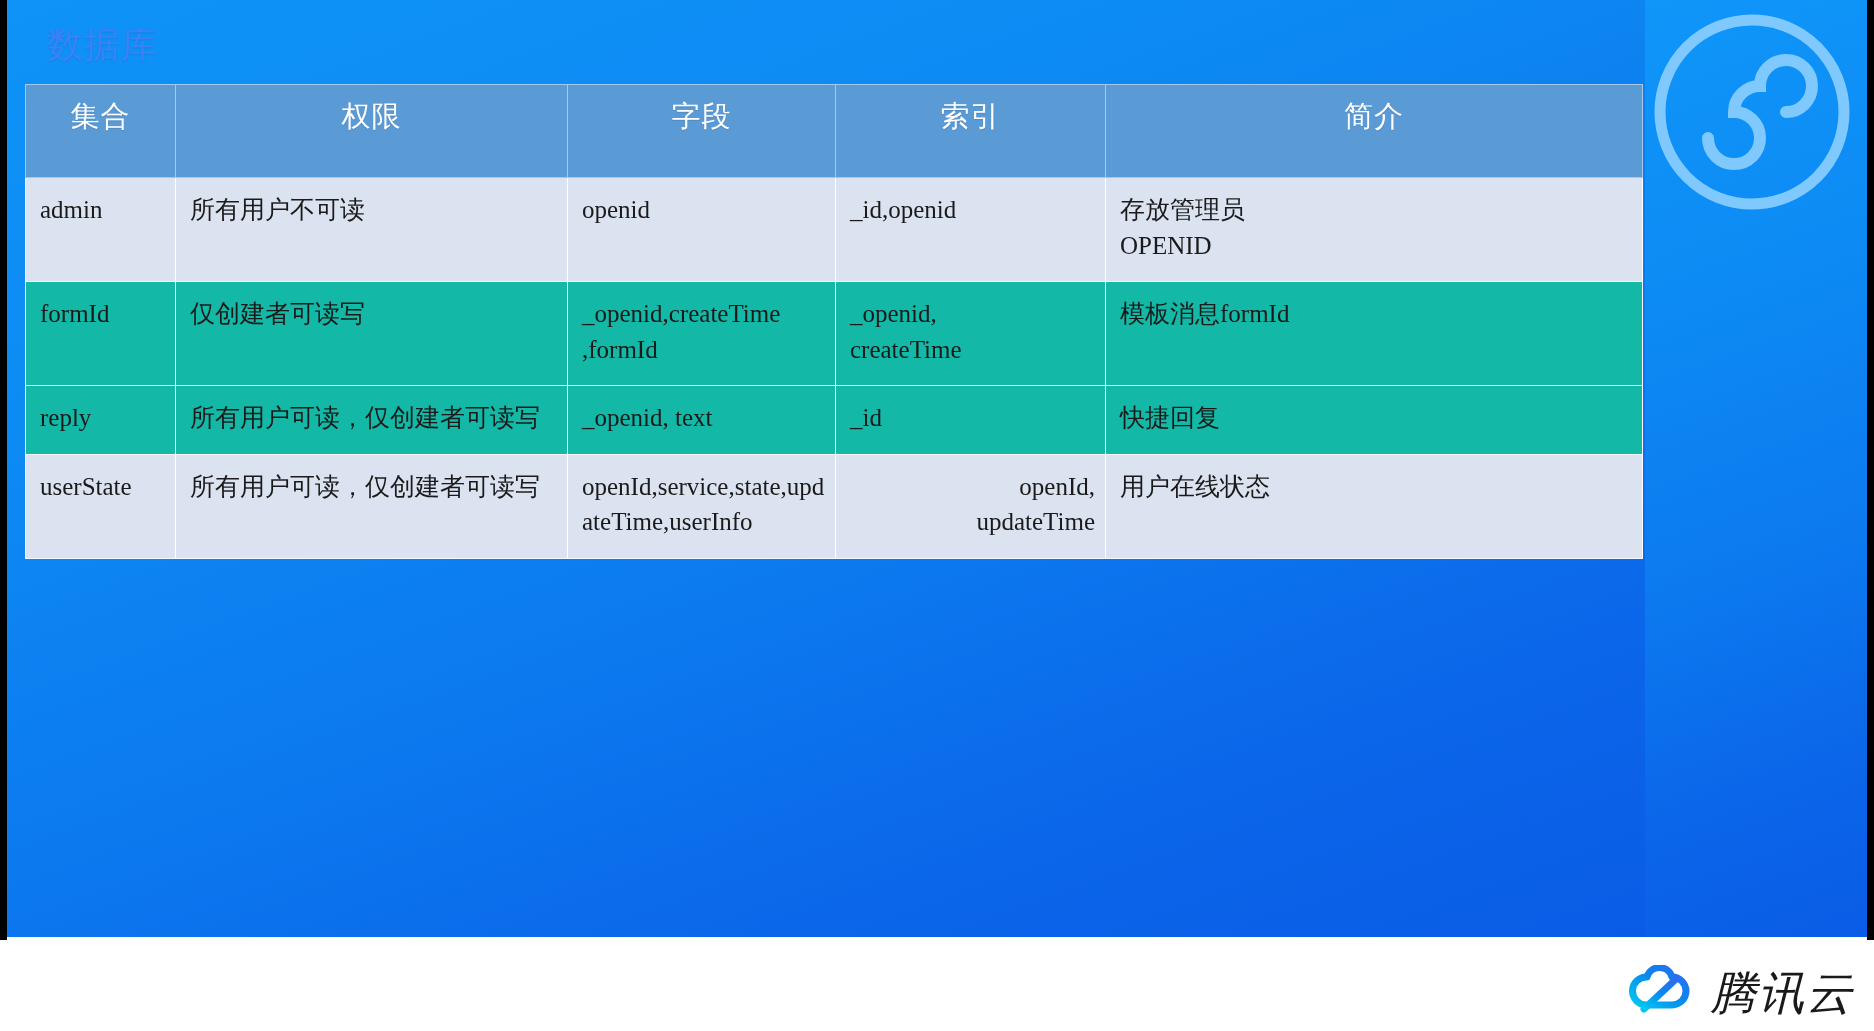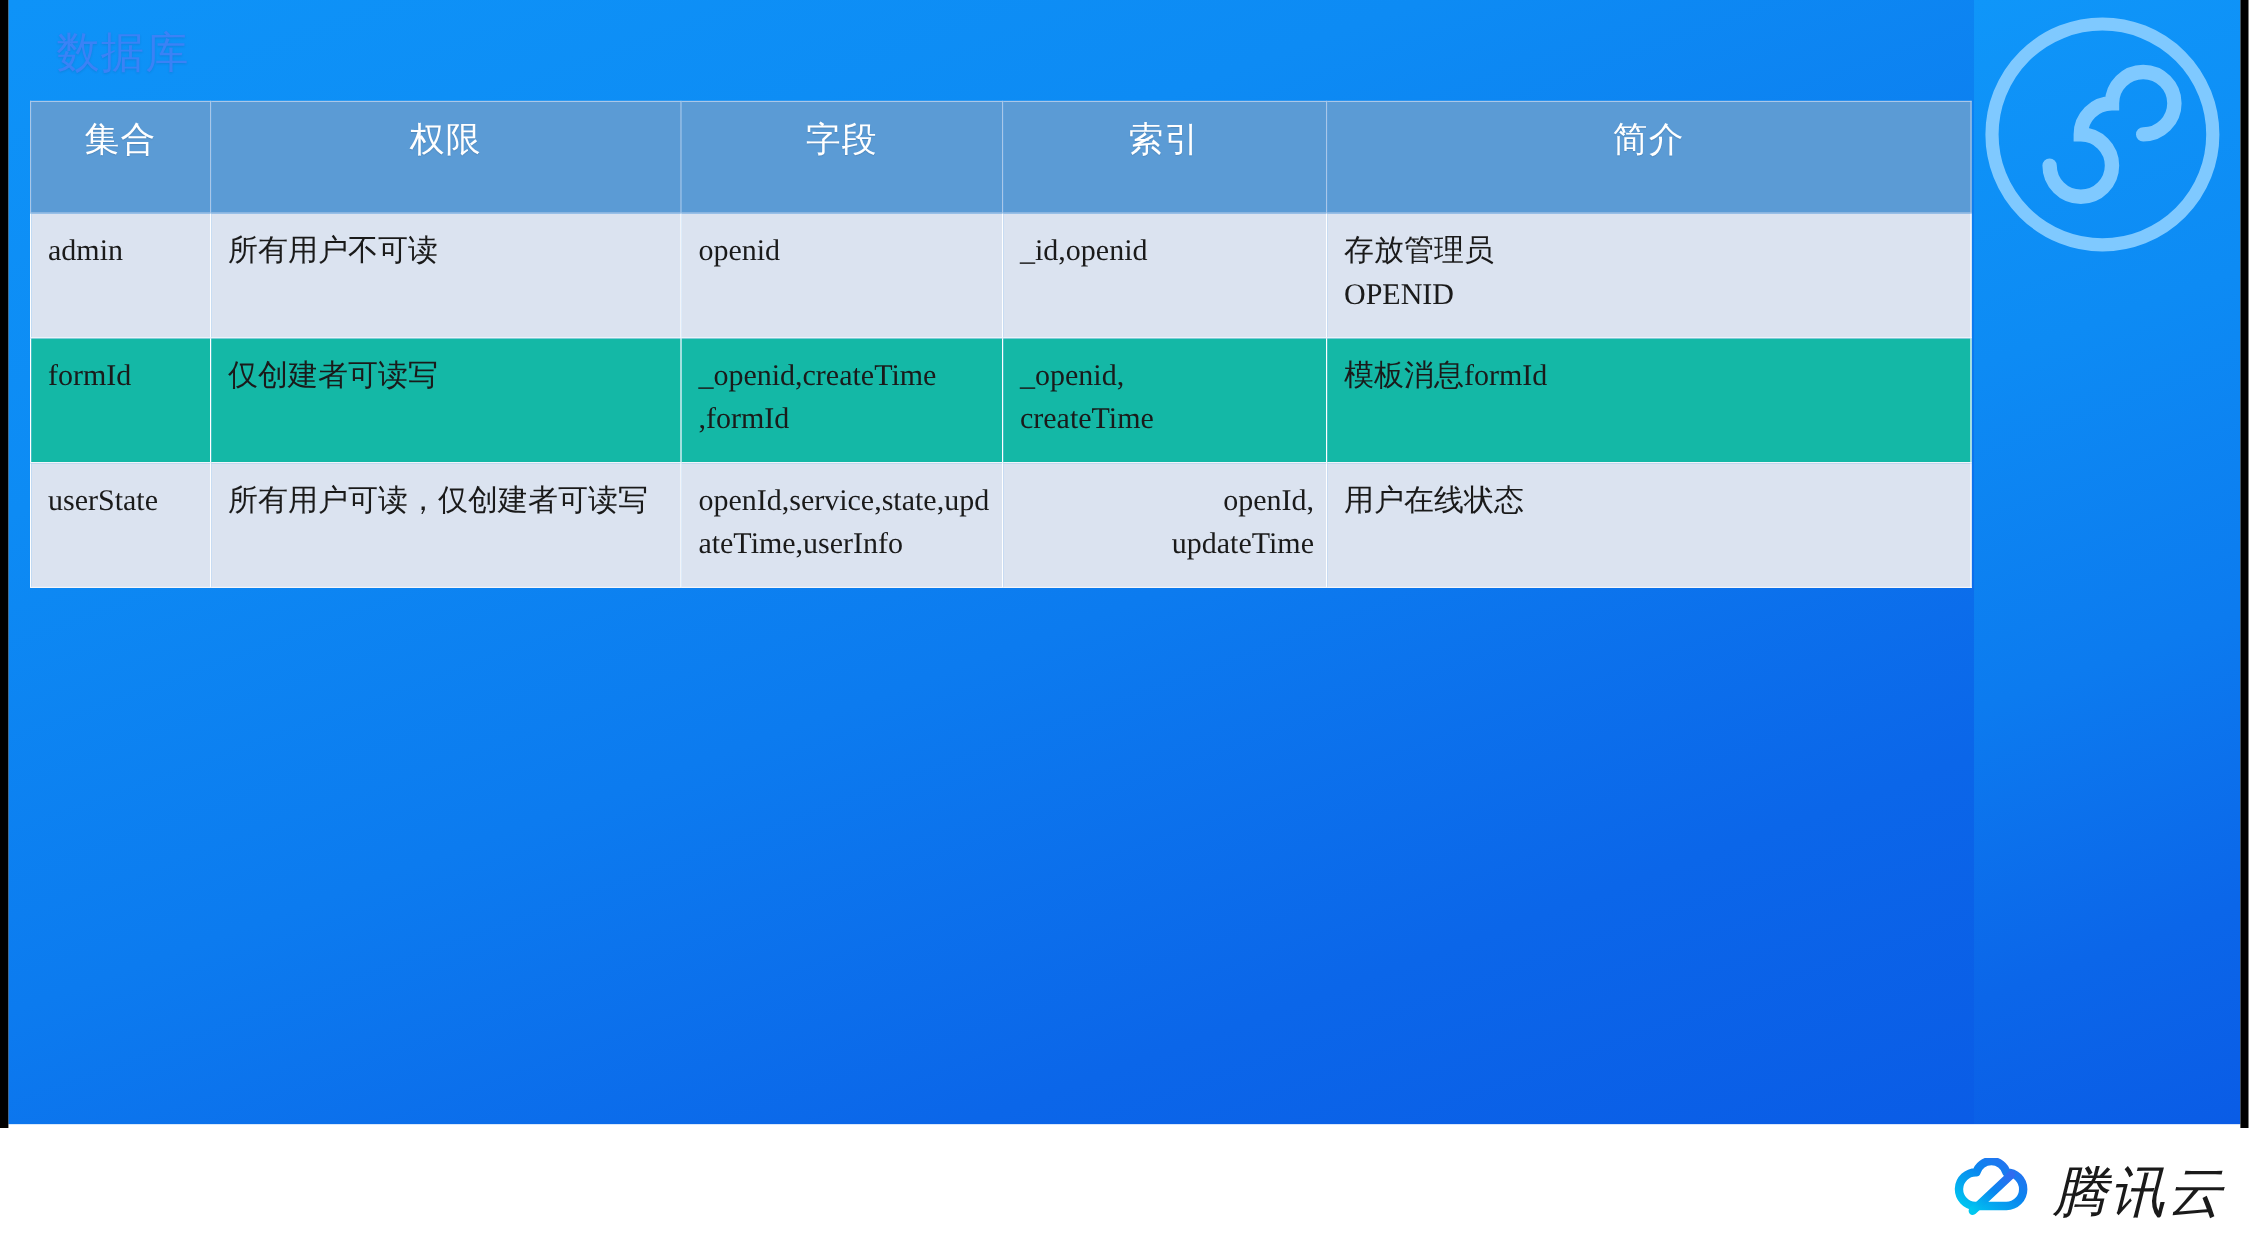--- a/index.html
+++ b/index.html
@@ -222,20 +222,27 @@
         </tr>
         <tr class="even">
           <td>formId</td>
           <td class="cjk">仅创建者可读写</td>
           <td style="white-space: pre-wrap;">_openid,createTime
 ,formId</td>
           <td style="white-space: pre-wrap;">_openid,
 createTime</td>
           <td class="cjk">模板消息formId</td>
         </tr>
+        <tr class="even">
+          <td>reply</td>
+          <td class="cjk">所有用户可读，仅创建者可读写</td>
+          <td>_openid, text</td>
+          <td>_id</td>
+          <td class="cjk">快捷回复</td>
+        </tr>
         <tr class="odd">
           <td>userState</td>
           <td class="cjk">所有用户可读，仅创建者可读写</td>
           <td>openId,service,state,updateTime,userInfo</td>
           <td style="white-space: pre-wrap; text-align: right;">openId,
 updateTime</td>
           <td class="cjk">用户在线状态</td>
         </tr>
       </tbody>
     </table>

